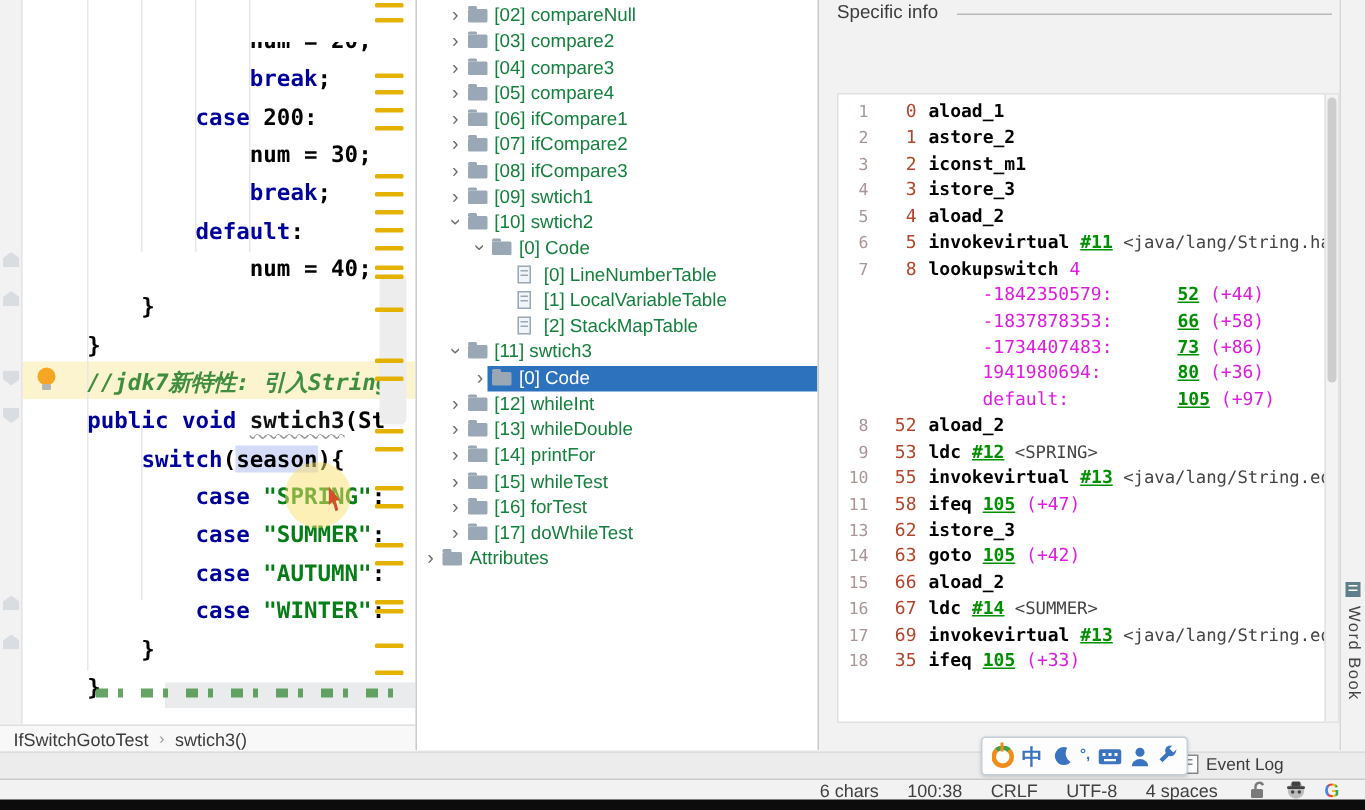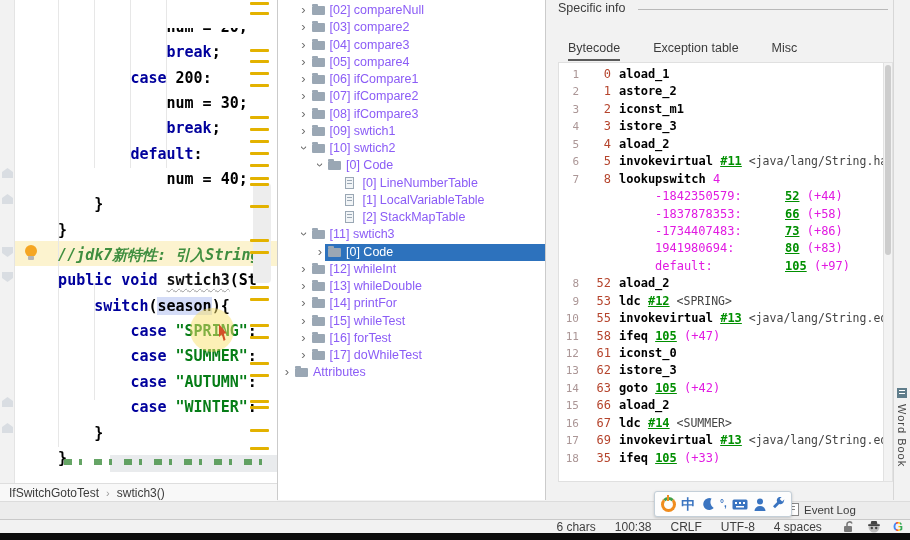--- a/index.html
+++ b/index.html
@@ -44,21 +44,21 @@
   .bbar{position:absolute;left:0;top:533px;width:910px;height:7px;background:#0c0c0c;z-index:9;}
   
   .tree{position:absolute;left:278px;top:0;width:267px;height:500px;background:#fff;overflow:hidden;}
   .trow{position:absolute;height:17.25px;width:267px;}
   .trow .chev{position:absolute;top:1px;color:#6e6e6e;font-size:13px;line-height:14px;width:12px;text-align:center;}
   .trow .chev.d{transform:rotate(90deg);}
   .tfolder{position:absolute;top:4px;width:13px;height:9px;background:#9aa7b4;border-radius:1px;}
   .tfolder:before{content:'';position:absolute;top:-2px;left:0;width:6px;height:2px;background:#9aa7b4;border-radius:1px 1px 0 0;}
   .tdoc{position:absolute;top:2px;width:9px;height:12px;background:#f2f5f7;border:1px solid #9aa7b4;box-sizing:border-box;}
   .tdoc:before{content:'';position:absolute;left:1px;top:2px;width:5px;height:1px;background:#9aa7b4;box-shadow:0 3px 0 #9aa7b4;}
-  .tlabel{position:absolute;top:1px;font-size:12.5px;color:#8b5cf6;white-space:nowrap;line-height:15px;}
+  .tlabel{position:absolute;top:1px;font-size:12.5px;color:#15803d;white-space:nowrap;line-height:15px;}
   .tsel{position:absolute;top:0;height:17.25px;background:#2d72bd;z-index:0;}
   .trow.sel .tlabel{color:#fff;}
   
   .info{position:absolute;left:546px;top:0;width:347px;height:500px;background:#f2f2f2;}
   .info-title{position:absolute;left:12px;top:1px;font-size:12.5px;color:#3c3c3c;}
   .info-hr{position:absolute;left:92px;right:5px;top:9px;height:1px;background:#b9b9b9;}
   .tabs{position:absolute;left:22px;top:41px;display:flex;gap:33px;font-size:12.5px;color:#3c3c3c;}
   .tab{padding-bottom:4px;cursor:default;}
   .tab.active{border-bottom:2px solid #5a5a5a;}
   .bcode{position:absolute;left:12px;top:62px;width:326px;height:420px;background:#fff;border:1px solid #e0e0e0;
@@ -88,21 +88,21 @@
   .ico-power:after{content:'';position:absolute;top:-5px;left:50%;margin-left:-1px;width:2px;height:6px;background:#f08c1e;}
   .ico-zh{color:#3a74c0;font-weight:bold;font-size:14px;line-height:14px;}
   .ico-punct{color:#3a74c0;font-size:10px;font-weight:bold;line-height:10px;}
   .elog{position:absolute;left:788px;top:503px;display:flex;align-items:center;gap:5px;
         font-size:11.5px;color:#3c3c3c;z-index:6;}
   .elog-icon{width:9px;height:11px;border:1px solid #888;position:relative;background:#fff;}
   .elog-icon:before{content:'';position:absolute;left:1px;top:2px;width:5px;height:1px;background:#888;box-shadow:0 3px 0 #888;}
   
   .status{position:absolute;left:0;top:519px;width:910px;height:14px;background:#f2f2f2;border-top:1px solid #c9c9c9;
         display:flex;align-items:center;justify-content:flex-end;gap:19px;font-size:12px;color:#404040;
-        padding-right:7px;box-sizing:border-box;z-index:8;}
+        padding-right:17px;box-sizing:border-box;z-index:8;}
   .sicons{display:flex;align-items:center;gap:12px;margin-left:2px;}
   .g-letter{font-weight:bold;font-size:13px;color:#4285F4;
         background:linear-gradient(90deg,#4285F4 0 30%,#EA4335 30% 55%,#FBBC05 55% 75%,#34A853 75%);
         -webkit-background-clip:text;background-clip:text;-webkit-text-fill-color:transparent;}
 </style>
 </head>
 <body>
 
 <div class="editor">
   <div id="hl-bands">
@@ -295,43 +295,37 @@
       <span class="tfolder" style="left: 17px;"></span>
       <span class="tlabel" style="left: 35px;">Attributes</span>
     </div>
   </div>
 <div class="vline" style="left:277px"></div>
 <div class="vline" style="left:545px"></div>
 
 <div class="info">
   <div class="info-title">Specific info</div>
   <div class="info-hr"></div>
-  <div class="tabs" id="tabs">
-      <div class="tab active">Bytecode</div>
-      <div class="tab">Exception table</div>
-      <div class="tab">Misc</div>
-    </div>
   <div class="bcode" id="bcode">
       <div class="brow"><span class="bln">1</span><span class="boff">0</span><span class="bmn">aload_1</span></div>
       <div class="brow"><span class="bln">2</span><span class="boff">1</span><span class="bmn">astore_2</span></div>
       <div class="brow"><span class="bln">3</span><span class="boff">2</span><span class="bmn">iconst_m1</span></div>
       <div class="brow"><span class="bln">4</span><span class="boff">3</span><span class="bmn">istore_3</span></div>
       <div class="brow"><span class="bln">5</span><span class="boff">4</span><span class="bmn">aload_2</span></div>
       <div class="brow"><span class="bln">6</span><span class="boff">5</span><span class="bmn">invokevirtual</span><span> </span><span class="blnk">#11</span><span class="bdesc"> &lt;java/lang/String.hashCode&gt;</span></div>
       <div class="brow"><span class="bln">7</span><span class="boff">8</span><span class="bmn">lookupswitch</span><span class="bmag"> 4</span></div>
       <div class="brow bsw"><span class="bkey">-1842350579:</span><span class="blnk">52</span><span class="bmag"> (+44)</span></div>
       <div class="brow bsw"><span class="bkey">-1837878353:</span><span class="blnk">66</span><span class="bmag"> (+58)</span></div>
       <div class="brow bsw"><span class="bkey">-1734407483:</span><span class="blnk">73</span><span class="bmag"> (+86)</span></div>
-      <div class="brow bsw"><span class="bkey">1941980694:</span><span class="blnk">80</span><span class="bmag"> (+83)</span></div>
+      <div class="brow bsw"><span class="bkey">1941980694:</span><span class="blnk">80</span><span class="bmag"> (+36)</span></div>
       <div class="brow bsw"><span class="bkey">default:</span><span class="blnk">105</span><span class="bmag"> (+97)</span></div>
       <div class="brow"><span class="bln">8</span><span class="boff">52</span><span class="bmn">aload_2</span></div>
       <div class="brow"><span class="bln">9</span><span class="boff">53</span><span class="bmn">ldc</span><span> </span><span class="blnk">#12</span><span class="bdesc"> &lt;SPRING&gt;</span></div>
       <div class="brow"><span class="bln">10</span><span class="boff">55</span><span class="bmn">invokevirtual</span><span> </span><span class="blnk">#13</span><span class="bdesc"> &lt;java/lang/String.equals&gt;</span></div>
       <div class="brow"><span class="bln">11</span><span class="boff">58</span><span class="bmn">ifeq</span><span> </span><span class="blnk">105</span><span class="bmag"> (+47)</span></div>
-      <div class="brow"><span class="bln">12</span><span class="boff">61</span><span class="bmn">iconst_0</span></div>
       <div class="brow"><span class="bln">13</span><span class="boff">62</span><span class="bmn">istore_3</span></div>
       <div class="brow"><span class="bln">14</span><span class="boff">63</span><span class="bmn">goto</span><span> </span><span class="blnk">105</span><span class="bmag"> (+42)</span></div>
       <div class="brow"><span class="bln">15</span><span class="boff">66</span><span class="bmn">aload_2</span></div>
       <div class="brow"><span class="bln">16</span><span class="boff">67</span><span class="bmn">ldc</span><span> </span><span class="blnk">#14</span><span class="bdesc"> &lt;SUMMER&gt;</span></div>
       <div class="brow"><span class="bln">17</span><span class="boff">69</span><span class="bmn">invokevirtual</span><span> </span><span class="blnk">#13</span><span class="bdesc"> &lt;java/lang/String.equals&gt;</span></div>
       <div class="brow"><span class="bln">18</span><span class="boff">35</span><span class="bmn">ifeq</span><span> </span><span class="blnk">105</span><span class="bmag"> (+33)</span></div>
     </div>
   <div class="btrack">
     <div class="bthumb"></div>
   </div>

